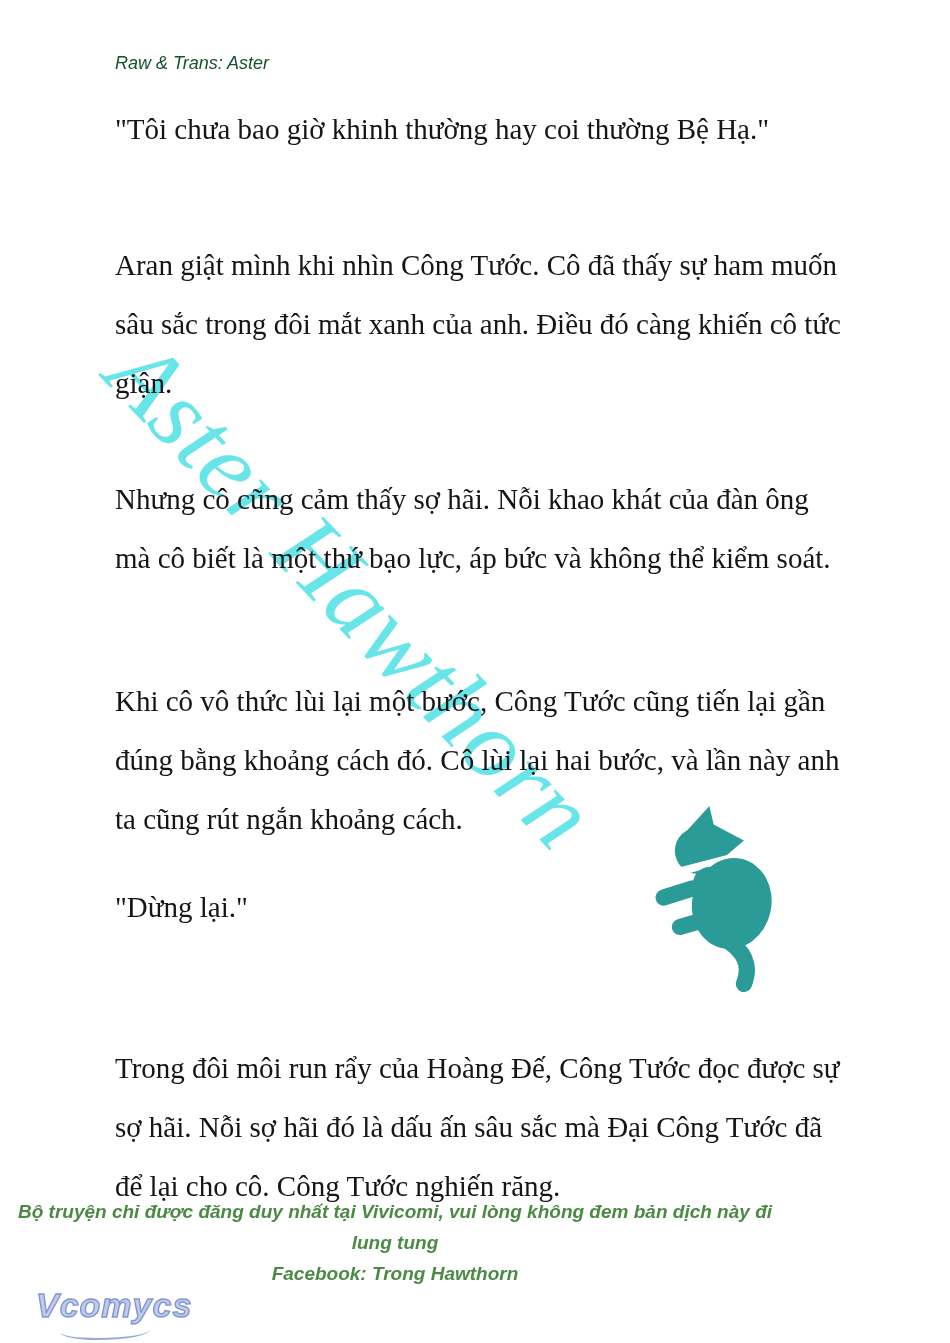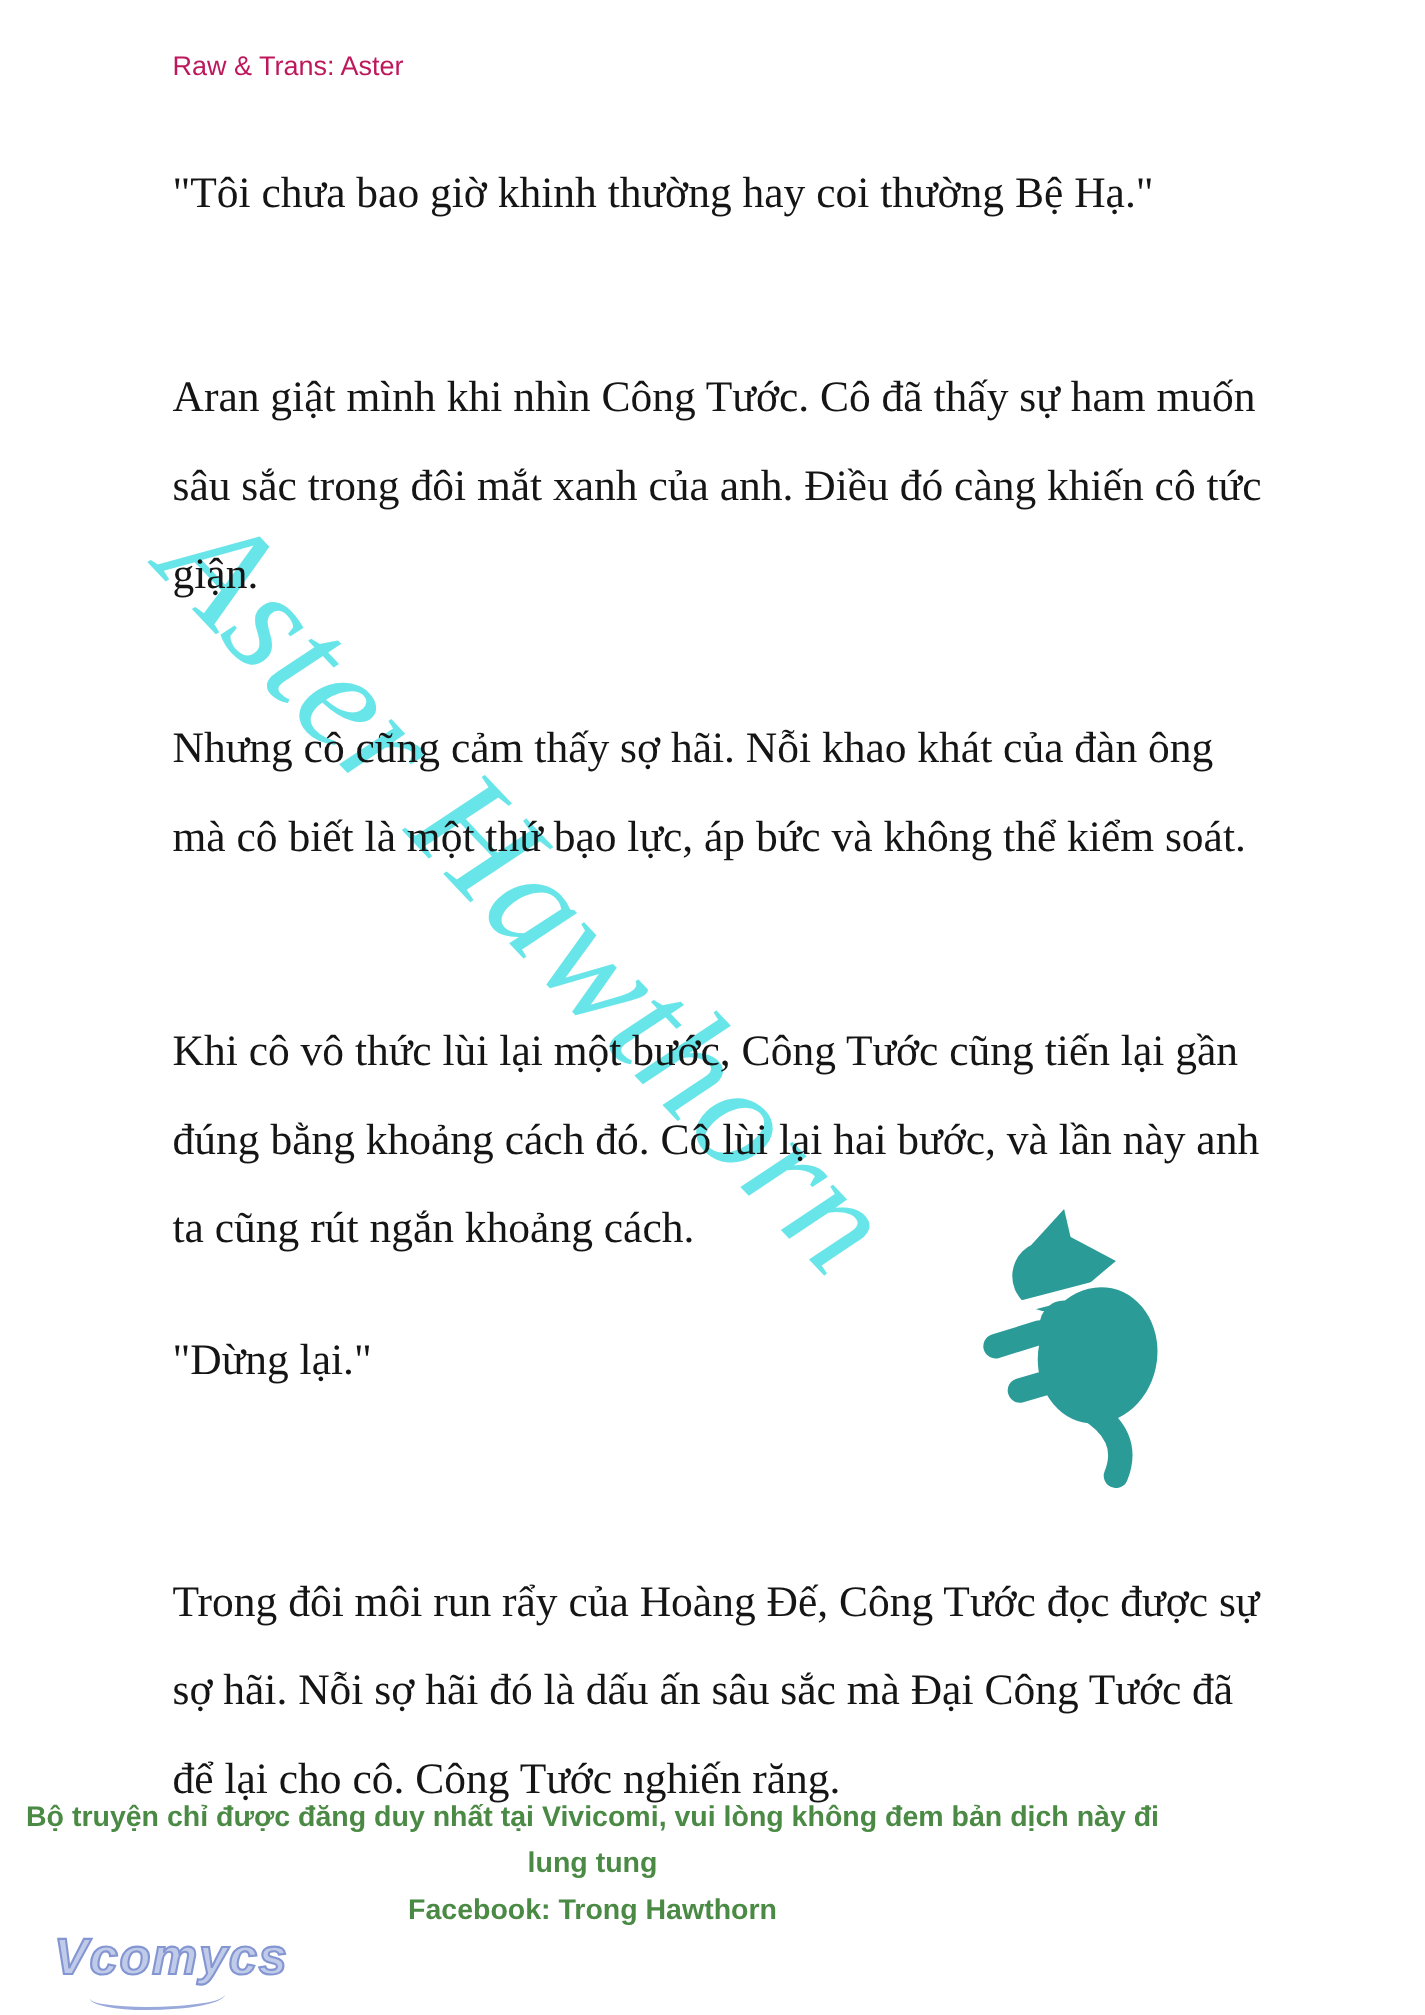--- a/index.html
+++ b/index.html
@@ -4,24 +4,25 @@
 <style>
   html,body { margin:0; padding:0; background:#ffffff; }
   .page {
     position:relative;
     width:950px; height:1343px;
     background:#ffffff;
     overflow:hidden;
     font-family:"Liberation Serif", serif;
   }
   .credit {
-    position:absolute; left:115px; top:34px;
+    position:absolute; left:115px; top:53px;
     font-family:"Liberation Sans", sans-serif;
-    font-size:18px; color:#be185d;
+    font-size:18px; color:#14532d;
     z-index:3;
+    font-style:italic;
   }
   .watermark {
     position:absolute; left:168px; top:316px;
     font-family:"Liberation Serif", serif;
     font-style:italic;
     font-size:100px;
     color:#68e5e9;
     white-space:nowrap;
     transform:rotate(46.5deg);
     transform-origin:0 0;
@@ -42,21 +43,21 @@
   .p5 { top:878px; }
   .p6 { top:1039px; }
   .cat {
     position:absolute; left:652px; top:804px;
     z-index:2;
   }
   .footer {
     position:absolute; left:0; top:1196px; width:790px;
     text-align:center;
     font-family:"Liberation Sans", sans-serif;
-    font-weight:bold; 
+    font-weight:bold; font-style:italic;
     font-size:19px; line-height:31px;
     color:#4b8a45;
     z-index:3;
   }
   .logo {
     position:absolute; left:16px; top:1286px;
     font-family:"Liberation Sans", sans-serif;
     font-weight:bold; font-style:italic;
     font-size:34px; letter-spacing:1px;
     color:#c0cae9;

